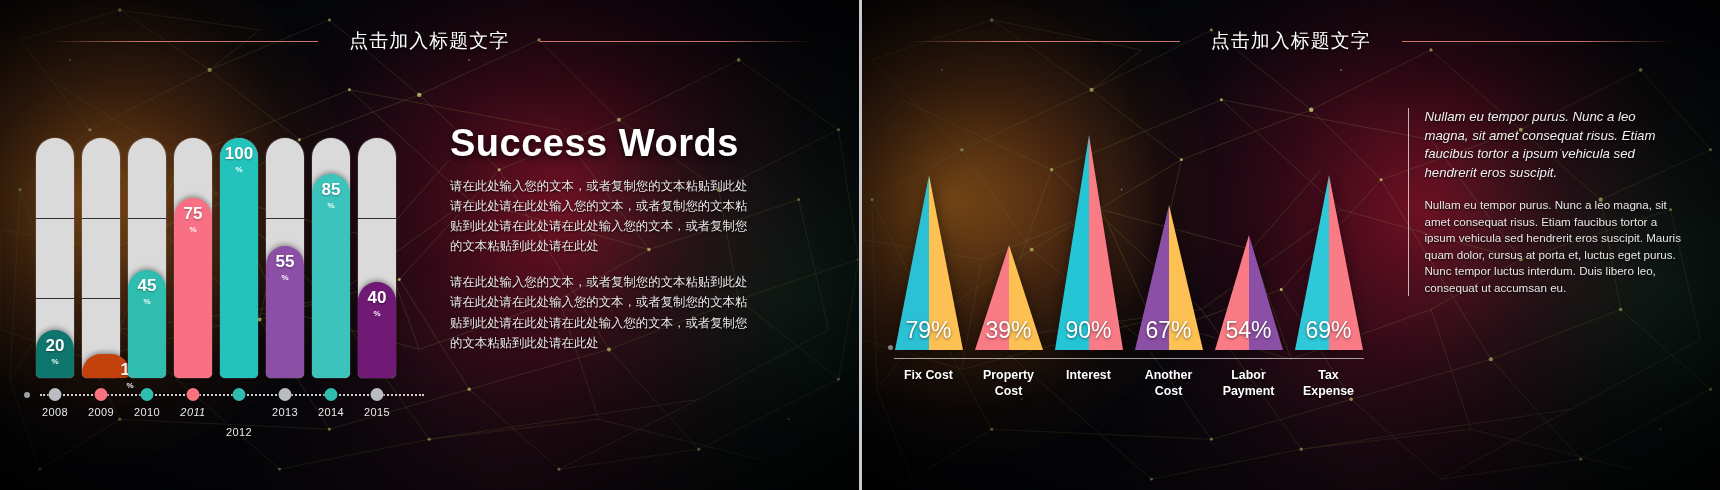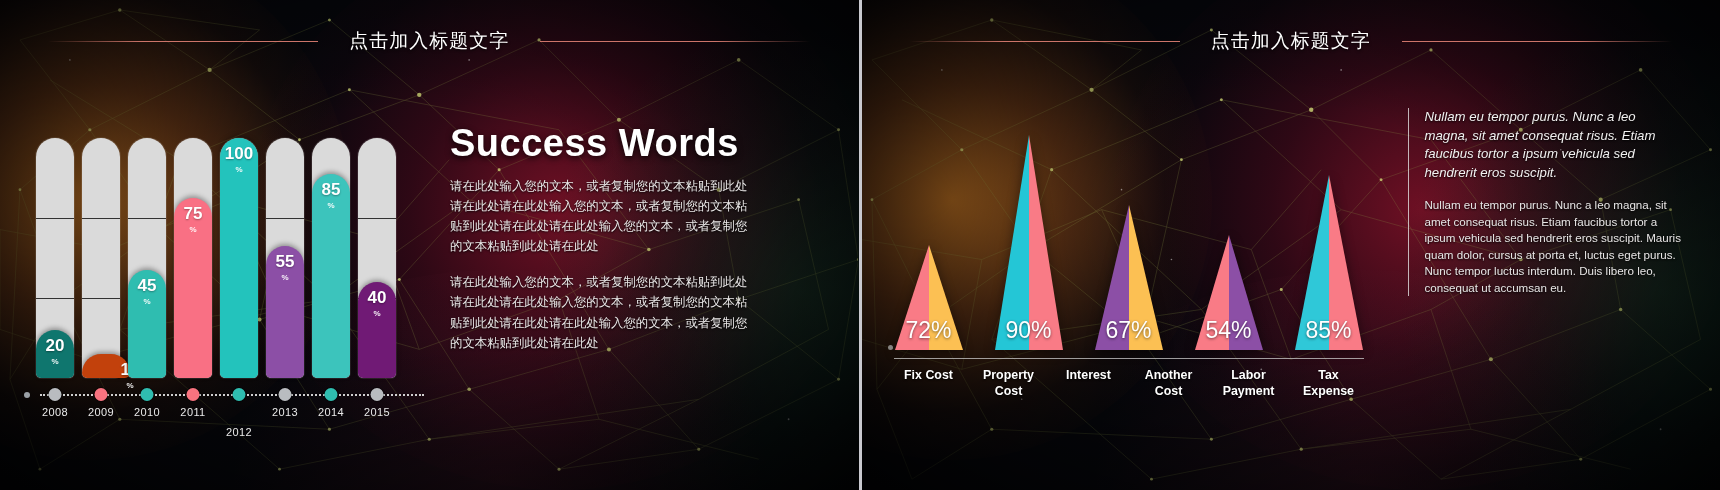--- a/index.html
+++ b/index.html
@@ -258,21 +258,21 @@
     <div class="timeline" id="timeline">
       <span class="tl-cap"></span>
       <span class="tl-rail"></span>
     <span class="tl-dot" style="left: 19px; background: rgb(185, 188, 192);"></span>
         <span class="tl-lbl" style="left: 19px;">2008</span>
         <span class="tl-dot" style="left: 65px; background: rgb(249, 115, 127);"></span>
         <span class="tl-lbl" style="left: 65px;">2009</span>
         <span class="tl-dot" style="left: 111px; background: rgb(47, 189, 176);"></span>
         <span class="tl-lbl" style="left: 111px;">2010</span>
         <span class="tl-dot" style="left: 157px; background: rgb(249, 115, 127);"></span>
-        <span class="tl-lbl" style="left: 157px;">2011</span>
+        <span class="tl-lbl" style="left: 157px; font-style: italic;">2011</span>
         <span class="tl-dot" style="left: 203px; background: rgb(47, 189, 176);"></span>
         <span class="tl-lbl" style="left: 203px; margin-top: 20px;">2012</span>
         <span class="tl-dot" style="left: 249px; background: rgb(185, 188, 192);"></span>
         <span class="tl-lbl" style="left: 249px;">2013</span>
         <span class="tl-dot" style="left: 295px; background: rgb(47, 189, 176);"></span>
         <span class="tl-lbl" style="left: 295px;">2014</span>
         <span class="tl-dot" style="left: 341px; background: rgb(185, 188, 192);"></span>
         <span class="tl-lbl" style="left: 341px;">2015</span>
       </div>
 
@@ -352,26 +352,35 @@
     </div>
 
     <div class="slide-head">
       <span class="hline l"></span>
       <span class="slide-title">点击加入标题文字</span>
       <span class="hline r"></span>
     </div>
 
     <div class="tri-wrap" id="triwrap">
         <div class="tri-group">
+          <div class="tri" style="height: 175px;">
+            <svg width="68" height="175" viewBox="0 0 68 175">
+              <path d="M34 0 L0 175 L34 175 Z" fill="#2cc0d4"></path>
+              <path d="M34 0 L68 175 L34 175 Z" fill="#fcc053"></path>
+            </svg>
+            <span class="pct">79%</span>
+          </div>
+        </div>
+        <div class="tri-group">
           <div class="tri" style="height: 105px;">
             <svg width="68" height="105" viewBox="0 0 68 105">
               <path d="M34 0 L0 105 L34 105 Z" fill="#f97b86"></path>
               <path d="M34 0 L68 105 L34 105 Z" fill="#fcc053"></path>
             </svg>
-            <span class="pct">72%</span>
+            <span class="pct">39%</span>
           </div>
         </div>
         <div class="tri-group">
           <div class="tri" style="height: 215px;">
             <svg width="68" height="215" viewBox="0 0 68 215">
               <path d="M34 0 L0 215 L34 215 Z" fill="#24c6d6"></path>
               <path d="M34 0 L68 215 L34 215 Z" fill="#f97b86"></path>
             </svg>
             <span class="pct">90%</span>
           </div>
@@ -393,21 +402,21 @@
             </svg>
             <span class="pct">54%</span>
           </div>
         </div>
         <div class="tri-group">
           <div class="tri" style="height: 175px;">
             <svg width="68" height="175" viewBox="0 0 68 175">
               <path d="M34 0 L0 175 L34 175 Z" fill="#2fc8d8"></path>
               <path d="M34 0 L68 175 L34 175 Z" fill="#f97b86"></path>
             </svg>
-            <span class="pct">85%</span>
+            <span class="pct">69%</span>
           </div>
         </div>
       </div>
     <span class="axis-dot"></span>
     <div class="axis"></div>
     <div class="xlabels" id="xlabels">
         <div class="xlbl">Fix Cost</div>
         <div class="xlbl">Property<br>Cost</div>
         <div class="xlbl">Interest</div>
         <div class="xlbl">Another<br>Cost</div>

